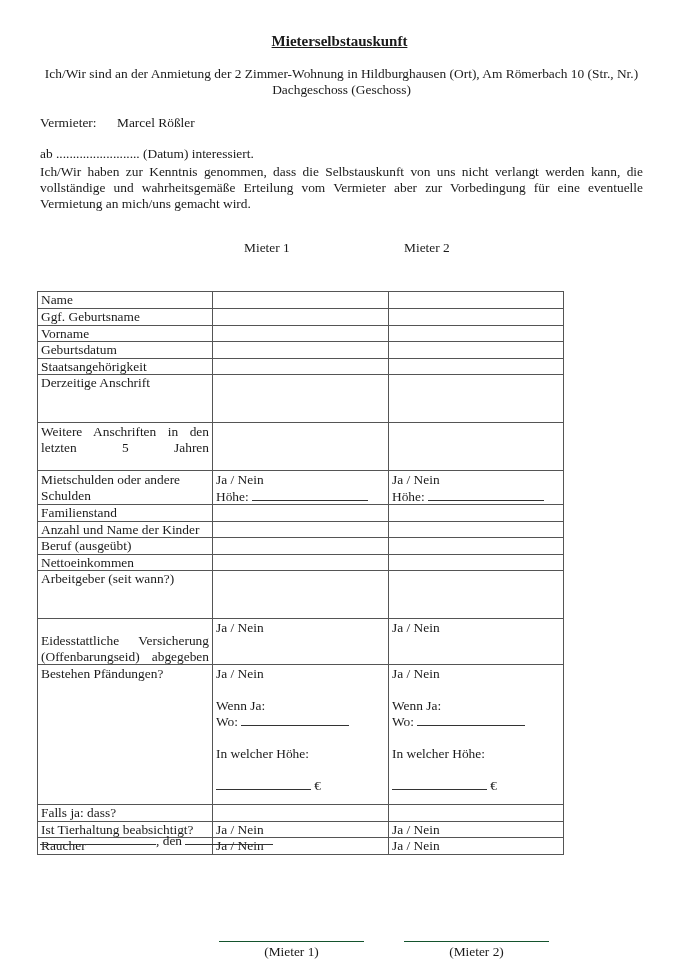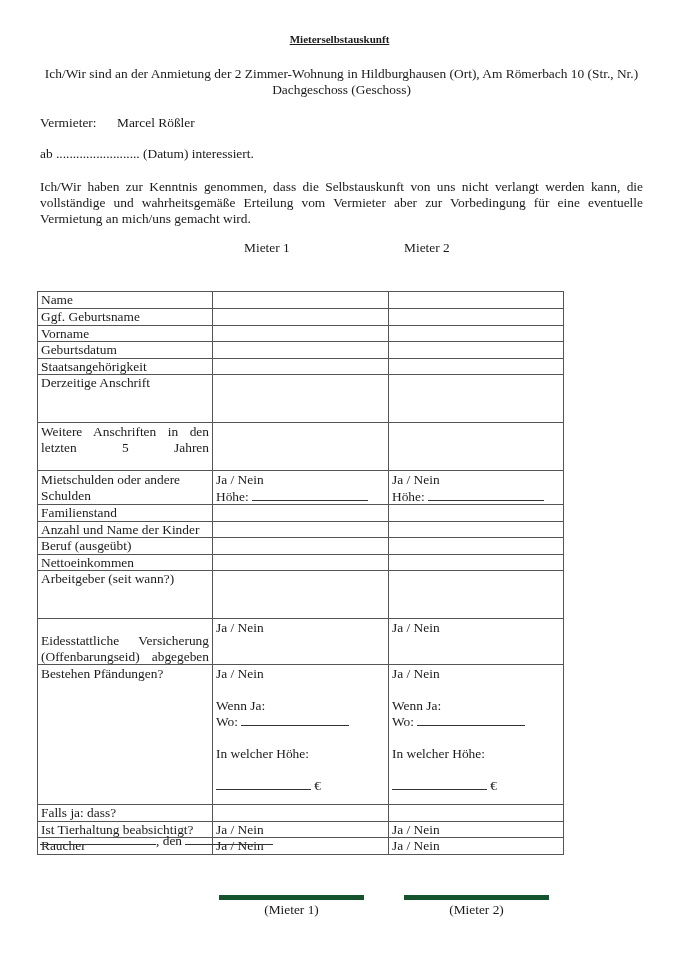--- a/index.html
+++ b/index.html
@@ -3,46 +3,46 @@
 <meta charset="utf-8">
 <style>
   html, body { margin: 0; padding: 0; background: #ffffff; }
   body {
     width: 679px; height: 960px; position: relative; overflow: hidden;
     font-family: "Liberation Serif", "DejaVu Serif", serif;
     color: #1a1a1a; font-size: 13.4px;
   }
   .title {
     position: absolute; top: 33px; left: 0; width: 679px; text-align: center;
-    font-weight: bold; font-size: 11px; text-decoration: underline;
+    font-weight: bold; font-size: 15px; text-decoration: underline;
   }
   .para { position: absolute; left: 40px; width: 603px; line-height: 16px; text-align: justify; }
   .p1 { top: 66px; text-align: center; }
   .vermieter { top: 115px; }
   .vermieter .lbl { display: inline-block; width: 77px; }
   .datum { top: 146px; }
-  .p2 { top: 179px; }
+  .p2 { top: 164px; }
   .colhead { position: absolute; top: 240px; font-size: 13.4px; }
   .ch1 { left: 244px; }
   .ch2 { left: 404px; }
   table.form {
     position: absolute; top: 255px; left: 37px;
     border-collapse: collapse; table-layout: fixed; width: 526px; margin-top: 36px;
   }
   table.form td {
     border: 1px solid #555; vertical-align: top; padding: 0 3px;
     line-height: 15.5px; font-size: 13.4px;
   }
   td.c0 { width: 168px; }
   td.c1 { width: 169px; }
   td.c2 { width: 168px; }
   .just { text-align: justify; text-align-last: justify; }
   .blank { display: inline-block; border-bottom: 1px solid #333; height: 12px; vertical-align: baseline; }
   .sig-line { position: absolute; top: 832px; left: 40px; }
-  .sign { position: absolute; top: 895px; border-top: 5px solid #14532d; width: 145px; text-align: center; padding-top: 2px; }
+  .sign { position: absolute; top: 941px; border-top: 1px solid #14532d; width: 145px; text-align: center; padding-top: 2px; }
   .s1 { left: 219px; }
   .s2 { left: 404px; }
 </style>
 </head>
 <body>
 
 <div class="title">Mieterselbstauskunft</div>
 
 <div class="para p1">Ich/Wir sind an der Anmietung der 2 Zimmer-Wohnung in Hildburghausen (Ort), Am Römerbach 10 (Str., Nr.) Dachgeschoss (Geschoss)</div>
 

